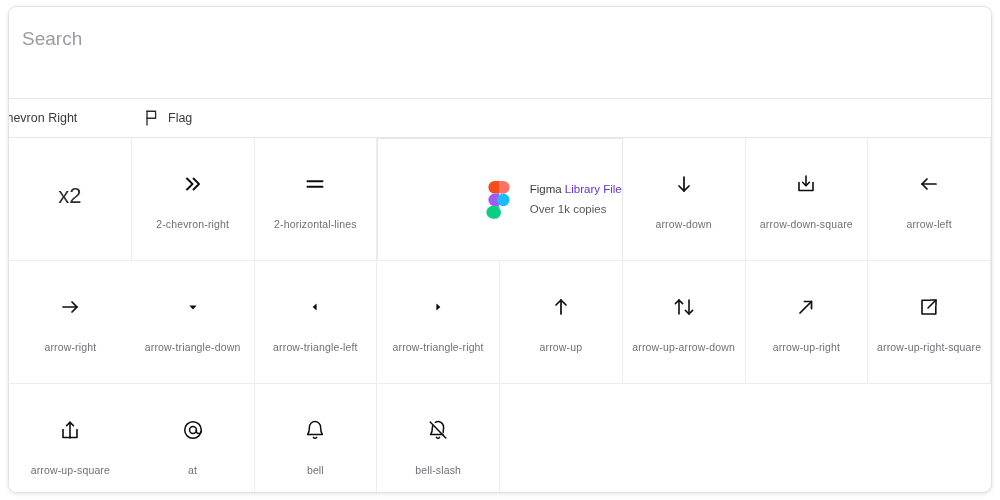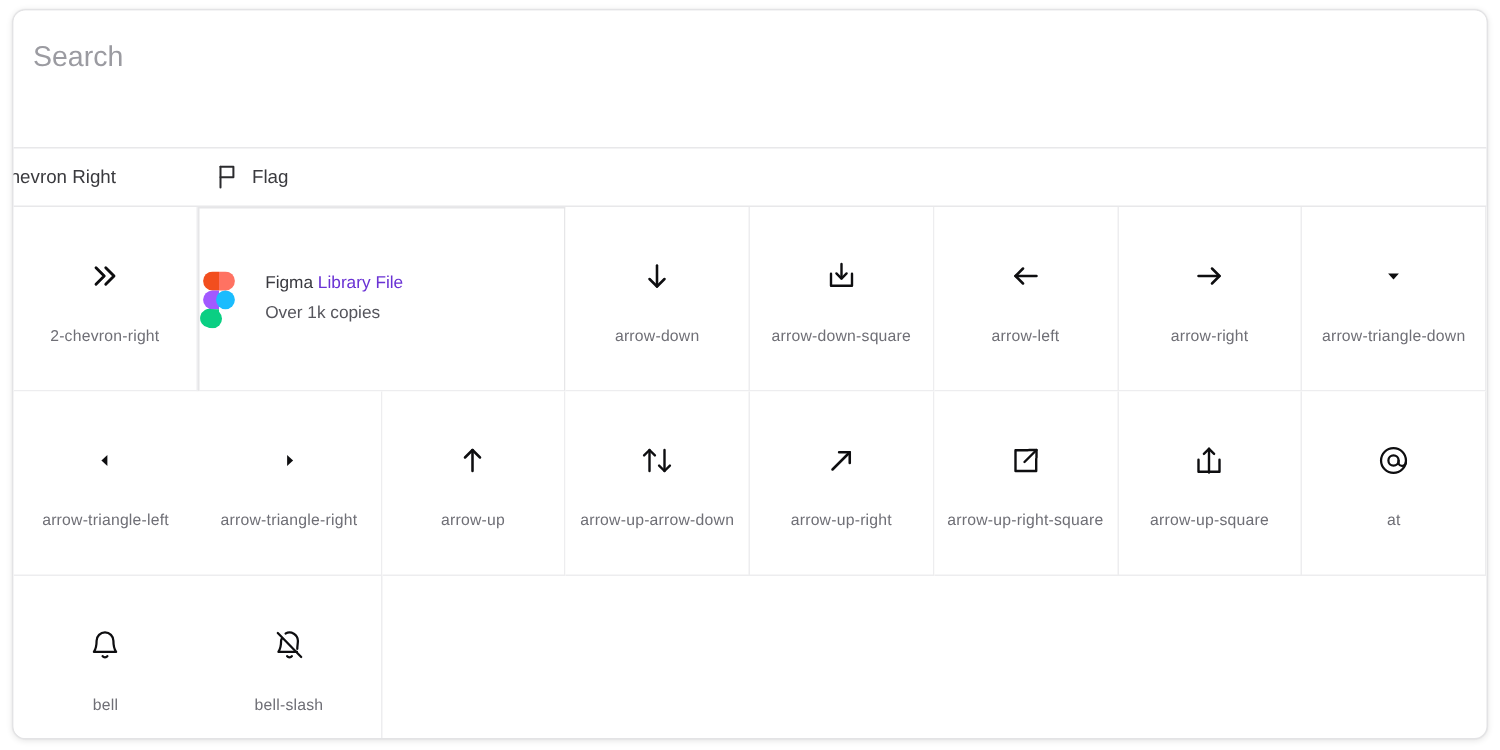--- a/index.html
+++ b/index.html
@@ -157,21 +157,21 @@
     margin-top: -6px;
   }
 
   
   .promo {
     grid-column: span 2;
     position: relative;
     display: flex;
     flex-direction: row;
     align-items: center;
-    justify-content: flex-start;
+    justify-content: flex-end;
     gap: 18px;
     background: #ffffff;
     border: 1px solid #e6e6e8;
     border-bottom: 1px solid #ededef;
     box-sizing: border-box;
     padding-top: 0;
   }
   .promo-logo {
     width: 26px;
     height: 38px;
@@ -216,31 +216,43 @@
           </svg>
         </span>
         <span>Flag</span>
       </div>
 
     </div>
     <div class="tagbar-divider"></div>
 
     <div class="grid">
 
+      <div class="cell text-cell">
+        <span class="big-text">x2</span>
+      </div>
 
       <div class="cell">
         <span class="glyph">
           <svg width="22" height="22" viewBox="0 0 22 22" fill="none" stroke="#0e0e10" stroke-width="1.9" stroke-linecap="round" stroke-linejoin="round">
             <path d="M5 5.5 L10.5 11 L5 16.5"></path>
             <path d="M11.5 5.5 L17 11 L11.5 16.5"></path>
           </svg>
         </span>
         <span class="caption">2-chevron-right</span>
       </div>
 
+      <div class="cell">
+        <span class="glyph">
+          <svg width="22" height="22" viewBox="0 0 22 22" fill="none" stroke="#0e0e10" stroke-width="2" stroke-linecap="round">
+            <path d="M3.5 8.2 H18.5"></path>
+            <path d="M3.5 13.8 H18.5"></path>
+          </svg>
+        </span>
+        <span class="caption">2-horizontal-lines</span>
+      </div>
 
 
 
       <div class="cell promo">
         <span class="promo-logo">
           <svg width="26" height="38" viewBox="0 0 26 38">
             <path d="M8.7 0 H13 V12.6 H8.7 A6.3 6.3 0 0 1 8.7 0 Z" fill="#f24e1e"></path>
             <path d="M13 0 H17.3 A6.3 6.3 0 0 1 17.3 12.6 H13 Z" fill="#ff7262"></path>
             <path d="M8.7 12.6 H13 V25.2 H8.7 A6.3 6.3 0 0 1 8.7 12.6 Z" fill="#a259ff"></path>
             <circle cx="17.3" cy="18.9" r="6.3" fill="#1abcfe"></circle>

